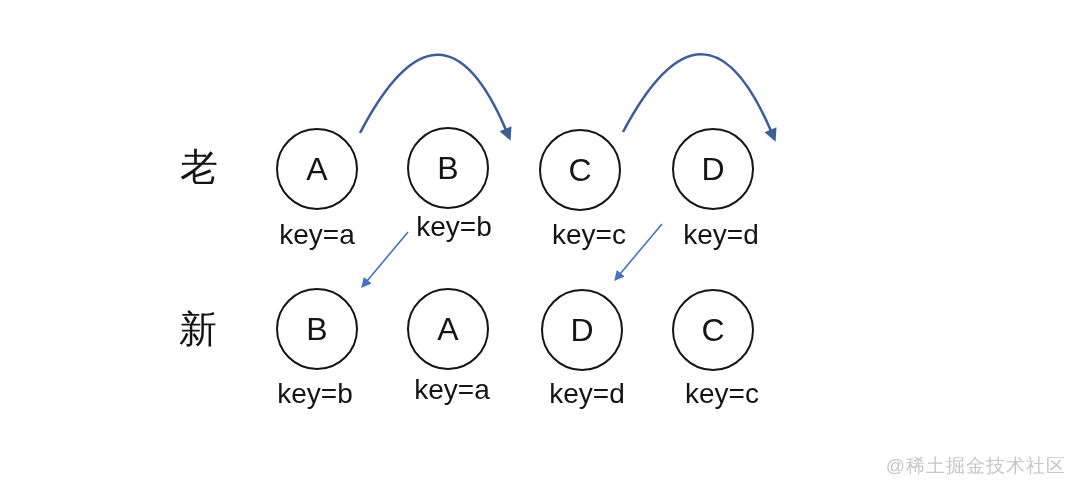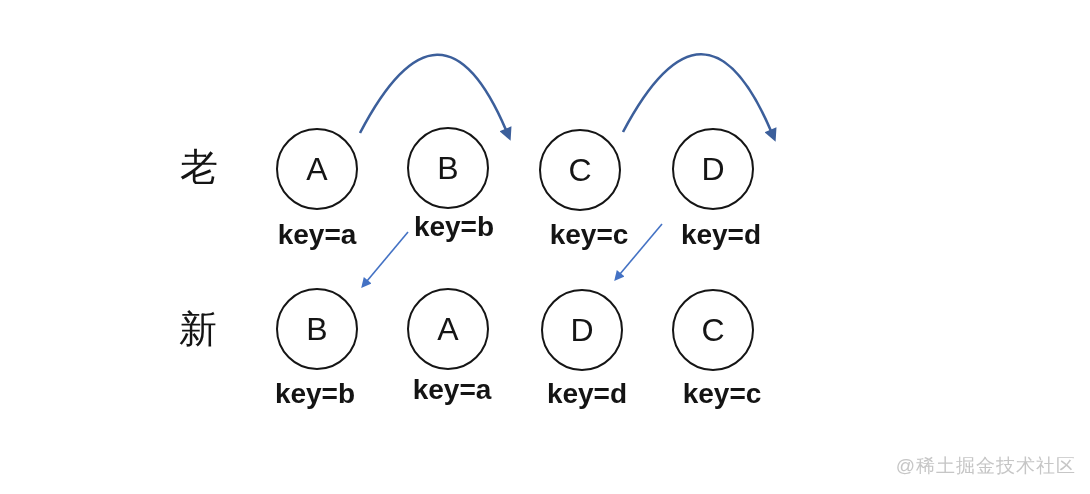--- a/index.html
+++ b/index.html
@@ -50,41 +50,40 @@
   .c-n3 { left: 541px; top: 289px; }
   .c-n4 { left: 672px; top: 289px; }
 
   .key {
     position: absolute;
     width: 120px;
     text-align: center;
     font-size: 28px;
     line-height: 28px;
     color: #141414;
-    font-weight: bold;
   }
   .k-o1 { left: 257px; top: 221px; }
   .k-o2 { left: 394px; top: 213px; }
   .k-o3 { left: 529px; top: 221px; }
   .k-o4 { left: 661px; top: 221px; }
   .k-n1 { left: 255px; top: 380px; }
   .k-n2 { left: 392px; top: 376px; }
   .k-n3 { left: 527px; top: 380px; }
   .k-n4 { left: 662px; top: 380px; }
 
   .arrows {
     position: absolute;
     left: 0; top: 0;
     width: 1090px;
     height: 494px;
     pointer-events: none;
   }
   .watermark {
     position: absolute;
-    right: 14px;
+    right: 24px;
     bottom: 15px;
     font-size: 19px;
     letter-spacing: 1px;
     color: #c6c6c6;
   }
 </style>
 </head>
 <body>
 
 <div class="canvas">

